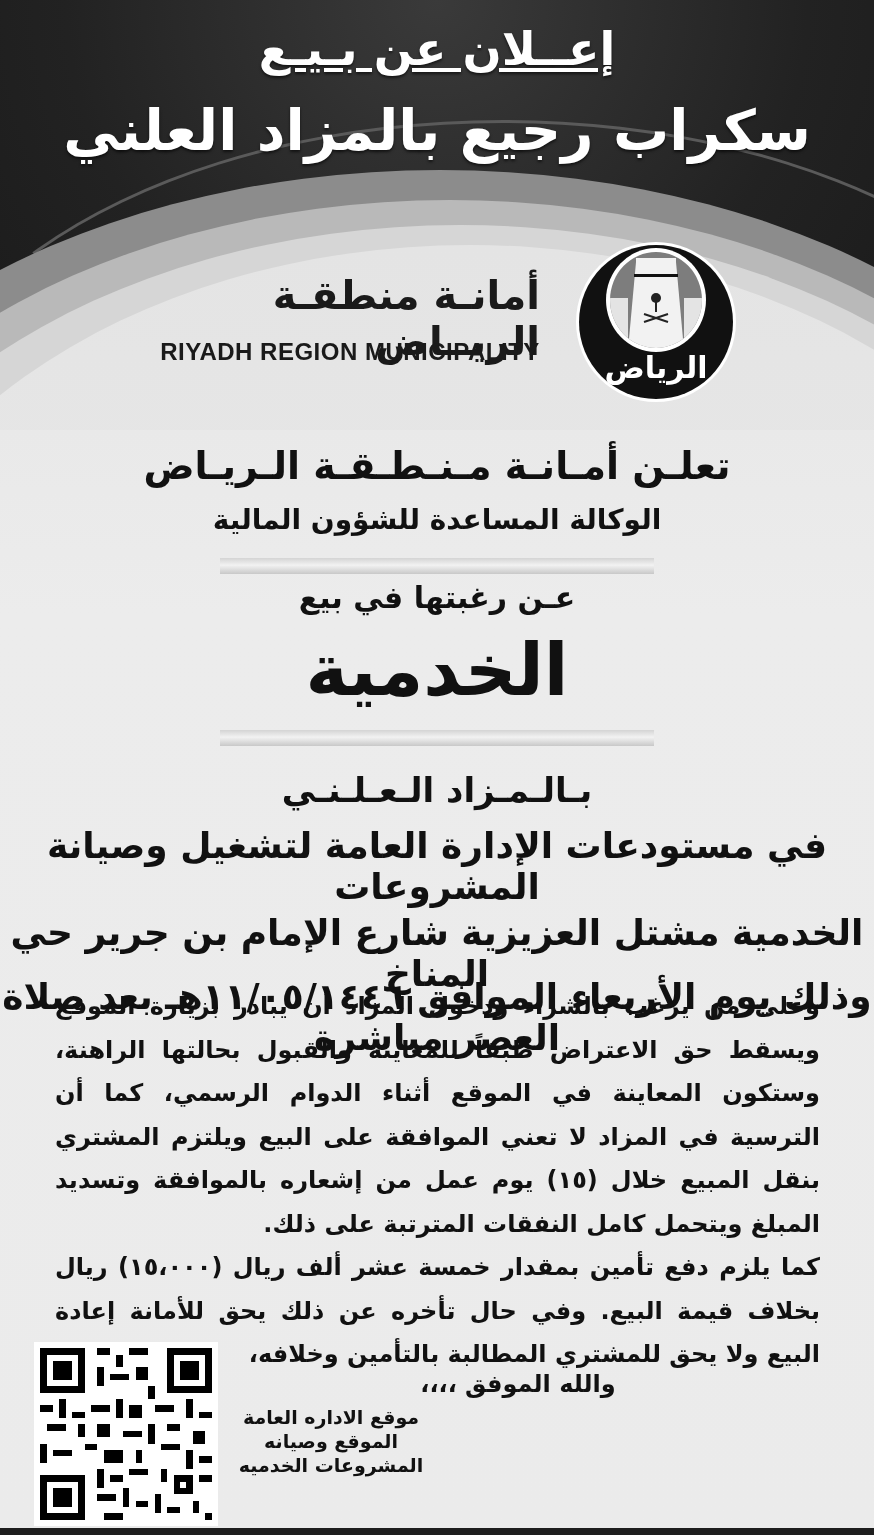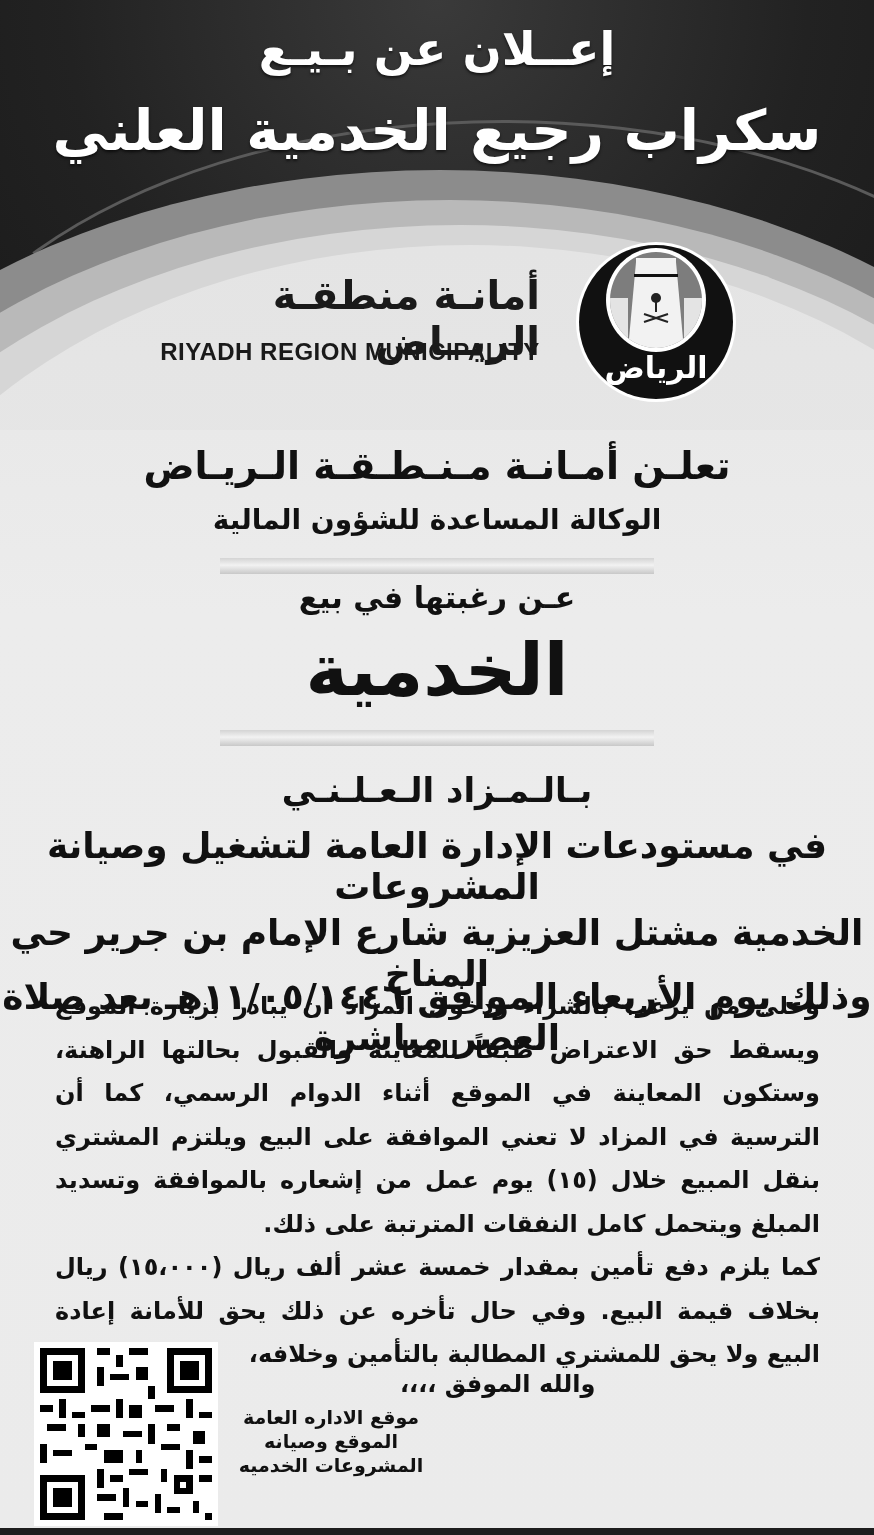--- a/index.html
+++ b/index.html
@@ -29,21 +29,21 @@
     .arc2 { left: -230px; top: 200px; width: 1360px; height: 900px; background: #b9b9b9; }
     .arc3 { left: -200px; top: 225px; width: 1320px; height: 900px; background: #d6d6d6; }
     .arc4 { left: -160px; top: 245px; width: 1260px; height: 900px; background: linear-gradient(180deg,#e4e4e4,#ececec); }
     .arc-line { left: -100px; top: 120px; width: 1200px; height: 700px; border: 3px solid #5a5a5a; border-color: #5a5a5a transparent transparent transparent; background: transparent; }
 
     .title-line {
       position: absolute; left: 0; width: 874px; text-align: center;
       color: #fff; font-family: "DejaVu Sans", sans-serif; font-weight: bold;
       text-shadow: 0 2px 3px rgba(0,0,0,0.6);
     }
-    .title1 { top: 22px; font-size: 46px; }
+    .title1 { top: 22px; font-size: 46px; text-decoration: underline; }
     .title2 { top: 98px; font-size: 56px; }
 
     
     .org-ar {
       position: absolute; left: 130px; top: 272px; width: 410px; text-align: right;
       font-size: 40px; font-weight: bold; color: #1a1a1a;
     }
     .org-en {
       position: absolute; left: 134px; top: 338px; width: 410px; text-align: center;
       direction: ltr;
@@ -71,21 +71,21 @@
     .loc2 { top: 912px; }
     .loc3 { top: 976px; }
 
     .body {
       position: absolute; left: 55px; top: 985px; width: 765px;
       font-size: 24px; font-weight: bold; color: #111; line-height: 43.5px;
       text-align: justify; text-align-last: right;
     }
     .body p { margin: 0; }
     .closing {
-      position: absolute; left: 400px; top: 1370px; width: 236px; text-align: left;
+      position: absolute; left: 400px; top: 1370px; width: 236px; text-align: center;
       font-size: 24px; font-weight: bold; color: #111;
     }
     .qr {
       position: absolute; left: 34px; top: 1342px; width: 184px; height: 184px;
       background: #fff;
     }
     .qr-caption {
       position: absolute; left: 226px; top: 1405px; width: 210px; text-align: center;
       font-size: 19px; font-weight: bold; color: #111; line-height: 24px;
     }
@@ -99,21 +99,21 @@
   <div class="header-bg">
     <div class="dark"></div>
     <div class="arc arc-line"></div>
     <div class="arc arc1"></div>
     <div class="arc arc2"></div>
     <div class="arc arc3"></div>
     <div class="arc arc4"></div>
   </div>
 
   <div class="title-line title1">إعــلان عن بـيـع</div>
-  <div class="title-line title2">سكراب رجيع الخدمية العلني</div>
+  <div class="title-line title2">سكراب رجيع بالمزاد العلني</div>
 
   <div class="org-ar">أمانـة منطقـة الريــاض</div>
   <div class="org-en">RIYADH REGION MUNICIPALITY</div>
 
   <svg class="emblem" viewBox="0 0 164 164">
     <circle cx="82" cy="82" r="80" fill="#ffffff"></circle>
     <circle cx="82" cy="82" r="77" fill="#111"></circle>
     <ellipse cx="82" cy="60" rx="50" ry="52" fill="#fff"></ellipse>
     <ellipse cx="82" cy="60" rx="46" ry="48" fill="#7d7d7d"></ellipse>
     <clipPath id="cp">

